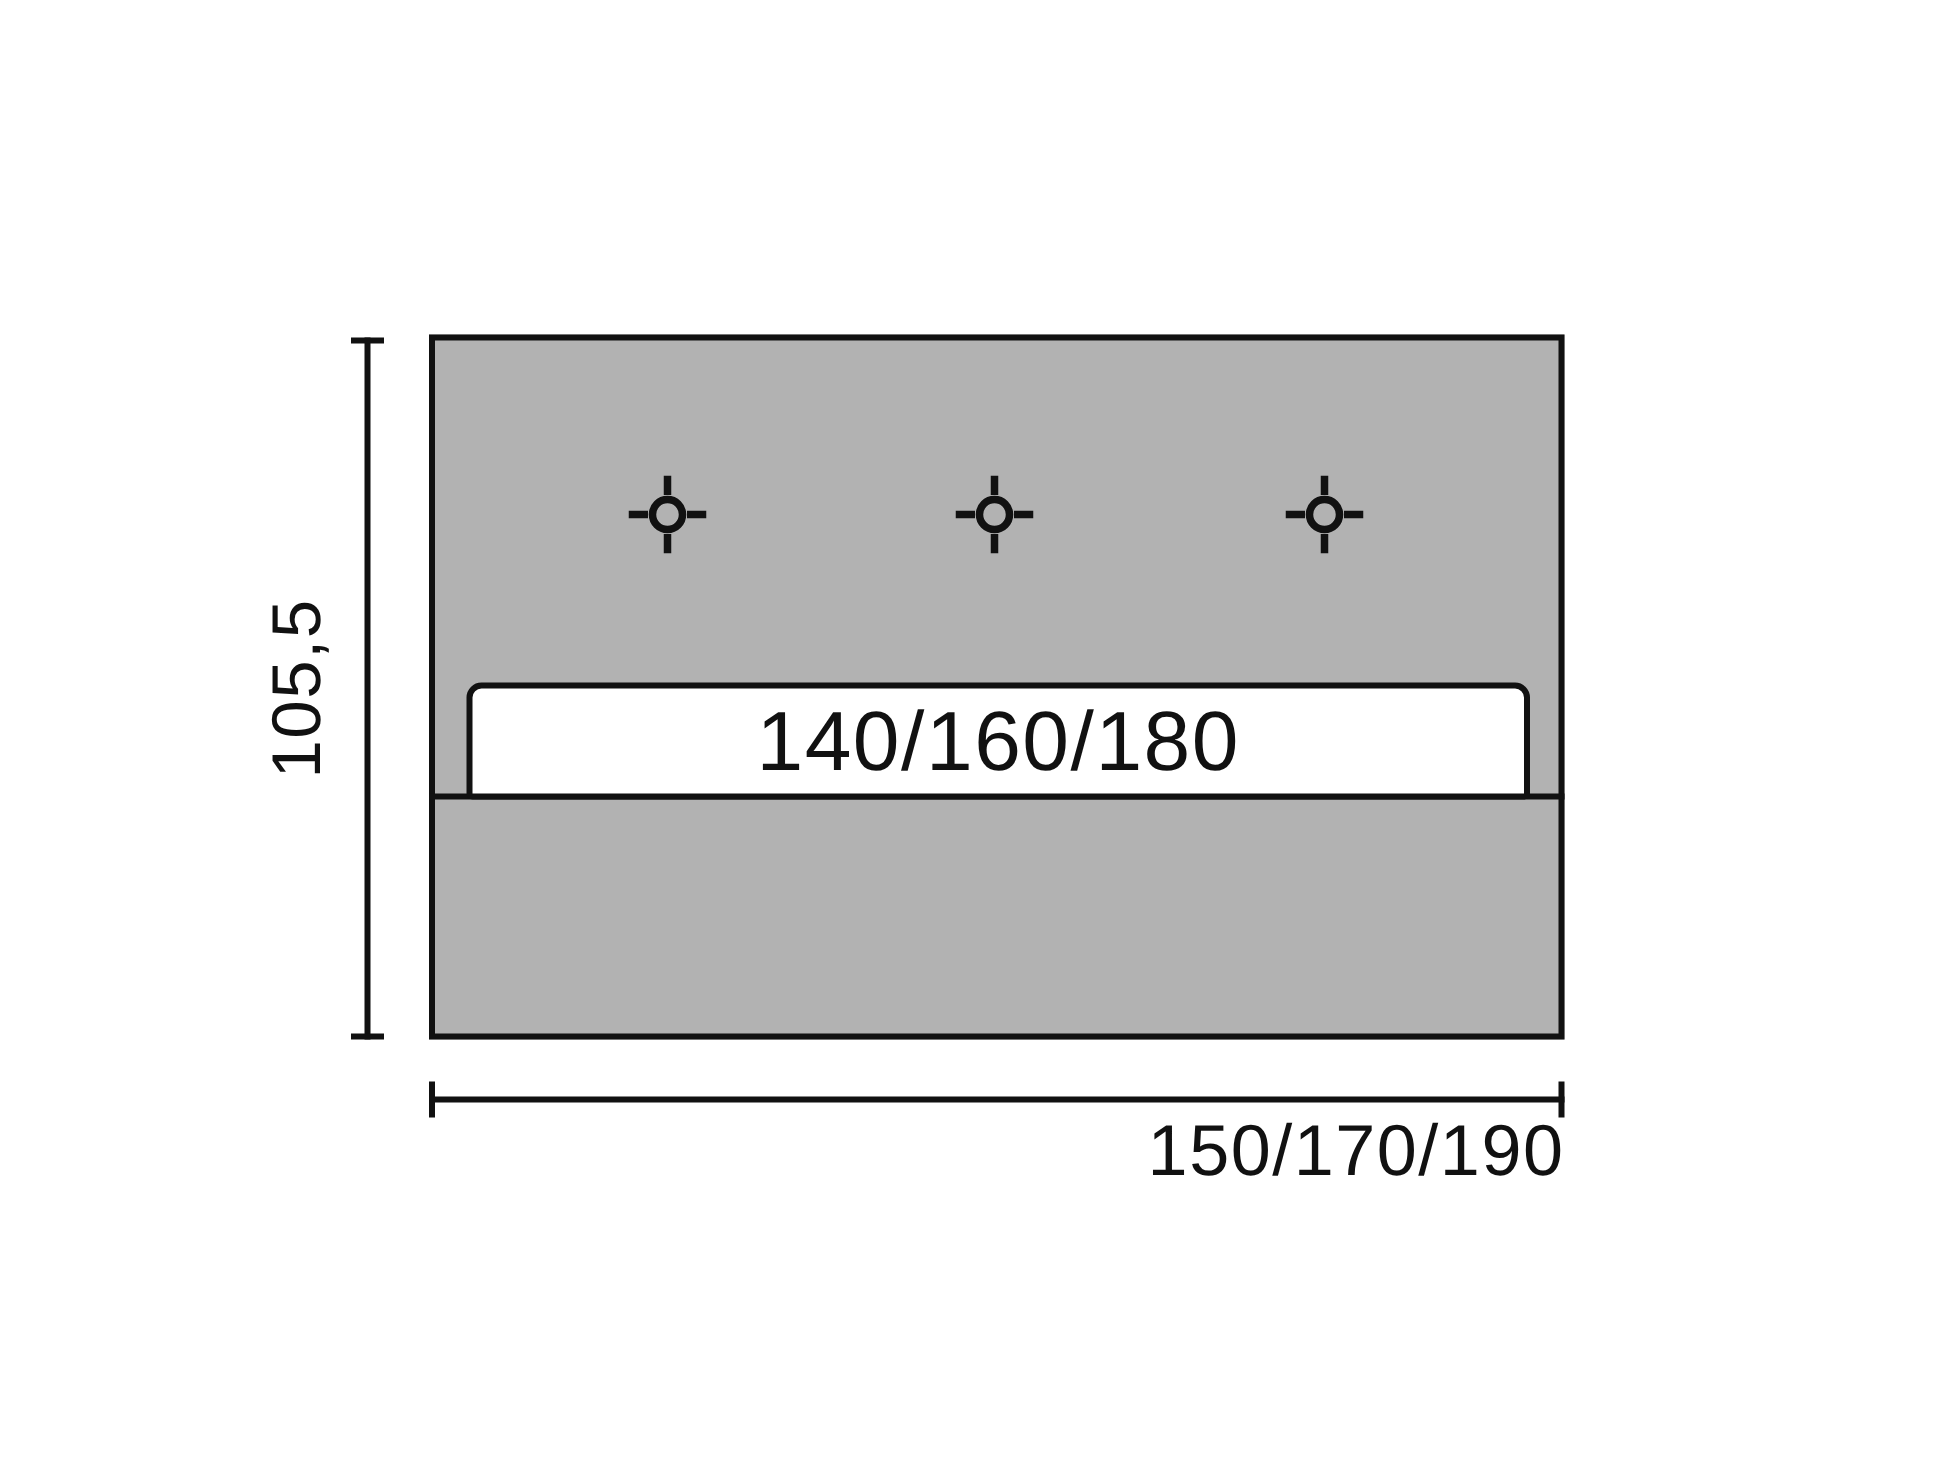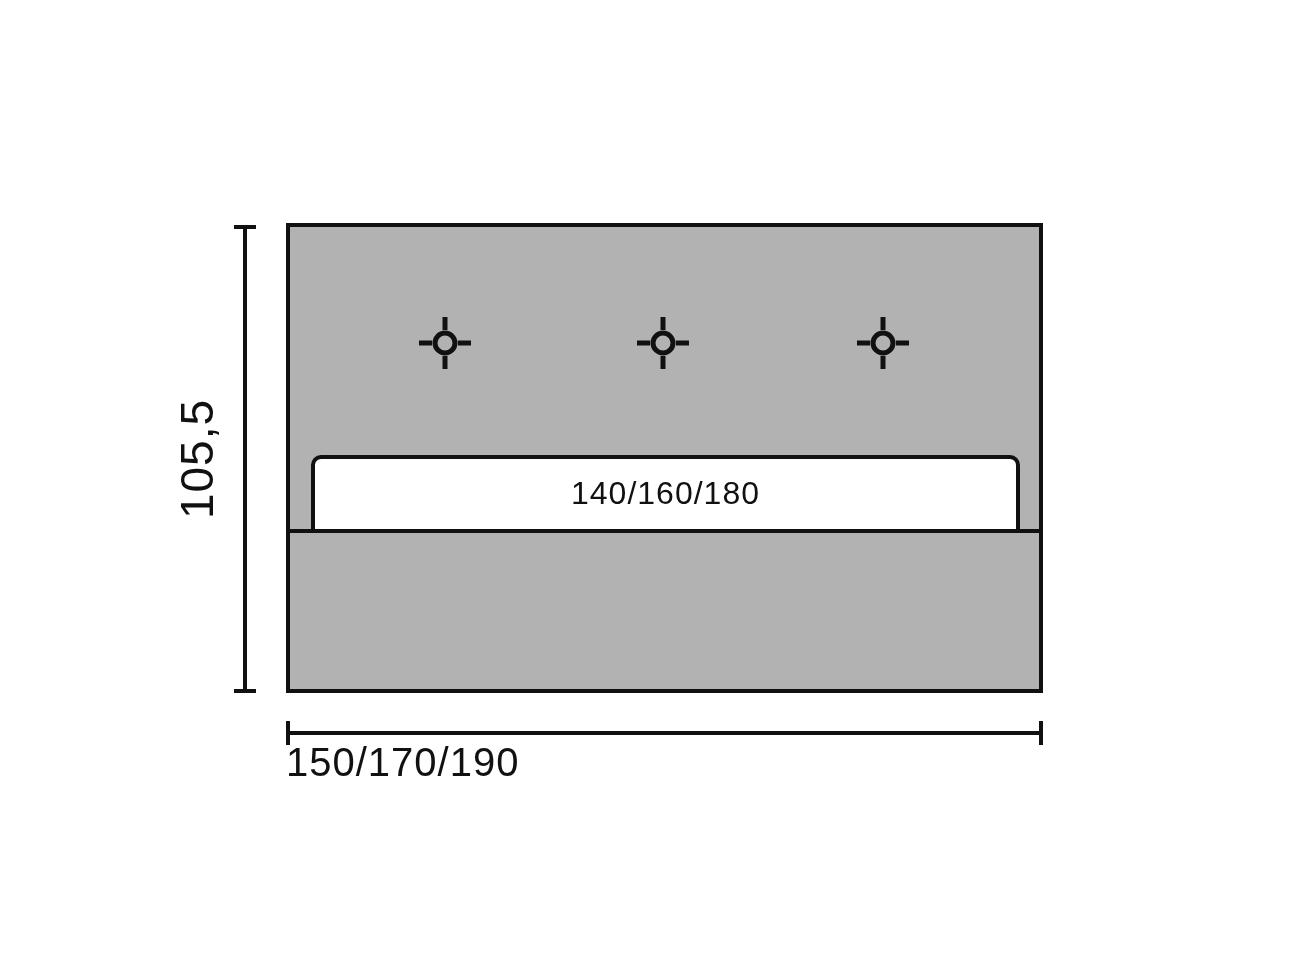--- a/index.html
+++ b/index.html
@@ -58,21 +58,21 @@
     height: 78px;
     box-sizing: border-box;
     background: #ffffff;
     border: 4px solid var(--line, #111111);
     border-radius: 10px 10px 4px 4px;
     display: flex;
     align-items: center;
     justify-content: center;
   }
   .slat-label {
-    font-size: 32px;
+    font-size: 56px;
     letter-spacing: 1px;
     color: var(--line, #111111);
     transform: translateY(-1px);
   }
 
   
   .dim-line { position: absolute; background: var(--line, #111111); }
   .vdim-line { left: 243px; top: 225px; width: 4px; height: 468px; }
   .vdim-cap  { width: 22px; height: 4px; left: 234px; }
   .vdim-cap.top { top: 225px; }
@@ -91,22 +91,22 @@
     font-size: 46px;
     letter-spacing: 1px;
     white-space: nowrap;
     color: var(--line, #111111);
   }
   .width-label {
     position: absolute;
     left: 286px;
     top: 740px;
     width: 757px;
-    text-align: left;
-    font-size: 40px;
+    text-align: right;
+    font-size: 48px;
     letter-spacing: 1px;
     color: var(--line, #111111);
   }
 </style>
 </head>
 <body>
 
 <div class="canvas">
 
   <div class="panel"></div>

